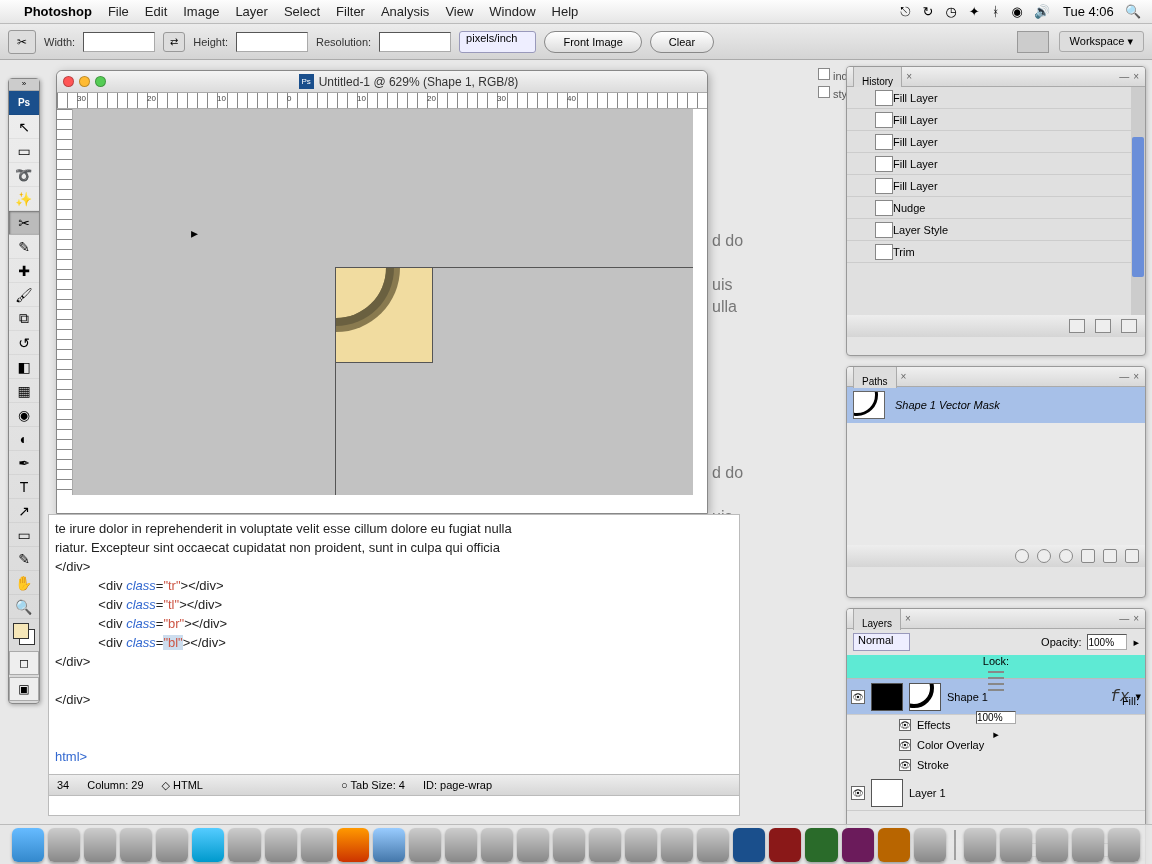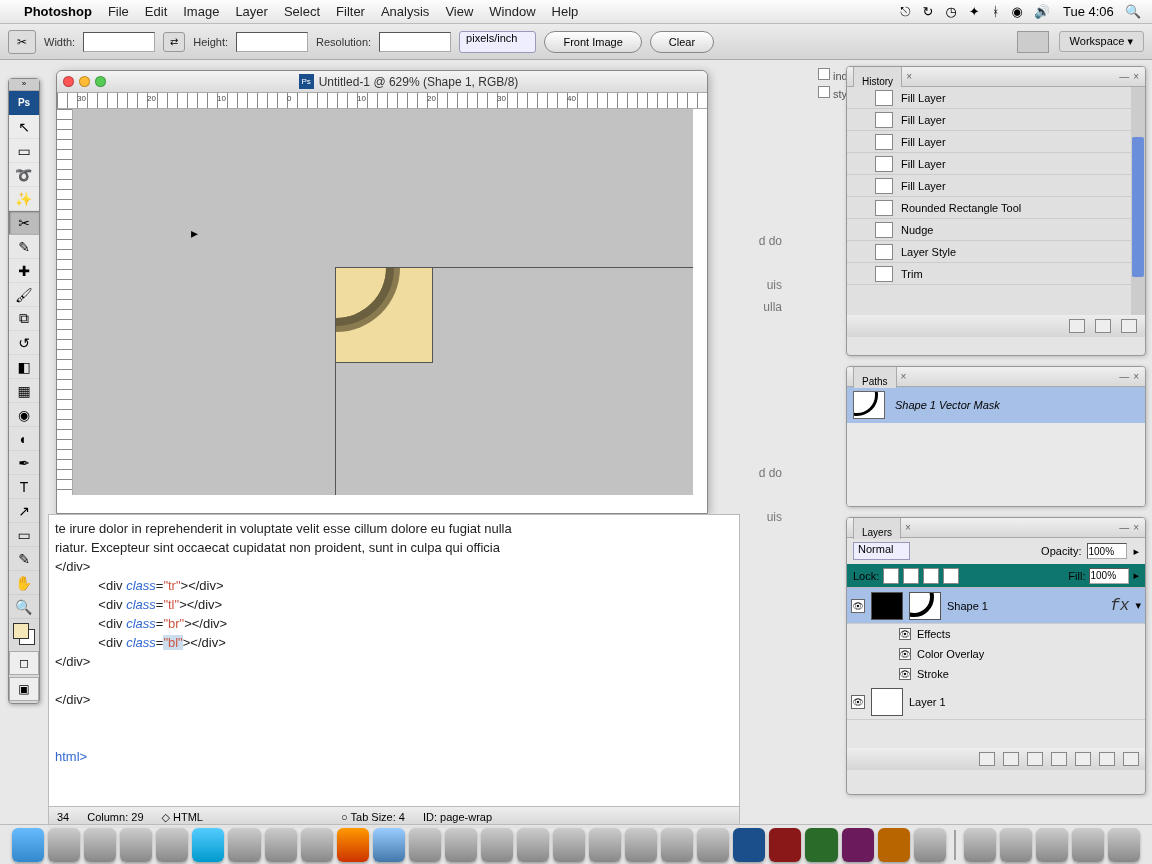--- a/index.html
+++ b/index.html
@@ -68,73 +68,73 @@
 .right-col { position: absolute; right: 6px; top: 6px; width: 300px; bottom: 6px; }
 .panel { background: #e4e4e4; border: 1px solid #999; border-radius: 4px; margin-bottom: 10px; box-shadow: 1px 1px 4px rgba(0,0,0,.2); overflow: hidden; }
 .panel-head { height: 20px; background: linear-gradient(#f0f0f0,#d8d8d8); display: flex; align-items: center; padding: 0 6px; border-bottom: 1px solid #aaa; }
 .tab { font-size: 10px; background: #ddd; border: 1px solid #aaa; border-bottom: none; padding: 10px 8px 1px; border-radius: 3px 3px 0 0; }
 .panel-head .xbtn { margin-left: 4px; font-size: 10px; color: #666; }
 .panel-head .winbtns { margin-left: auto; font-size: 10px; color: #666; display:flex; gap:4px;}
 .panel-body { background: #e9e9e9; }
 
 .hist { height: 290px; }
 .hist .list { height: 228px; overflow: hidden; background: #e0e0e0; position: relative;}
-.hist-row { display: flex; align-items: center; height: 22px; padding-left: 28px; gap: 8px; border-bottom: 1px solid #ccc; font-size: 11px; cursor:pointer;}
+.hist-row { display: flex; align-items: center; height: 22px; padding-left: 28px; border-bottom: 1px solid #ccc; font-size: 11px; cursor:pointer;}
 .hist-row .hicon { width: 18px; height: 16px; background: #fff; border: 1px solid #888; }
 .hist-row.active { background: #a7c0e8; }
 .hist-row.active .hicon { background:#d8e4f7; }
 .hist-scroll { position:absolute; right:0; top:0; bottom:0; width:14px; background:#ccc;}
 .hist-thumb{position:absolute; right:1px; top:50px; width:12px; height:140px; background:#6a8ed9; border-radius:2px;}
 .hist-foot { height: 22px; background: linear-gradient(#eee,#d5d5d5); display:flex; align-items:center; justify-content:flex-end; gap:10px; padding: 0 8px;}
 .foot-ico{width:16px;height:14px;border:1px solid #888;background:#eee;}
 
 
-.paths { height: 141px; }
+.paths { height: 232px; }
 .paths .pbody { height: 158px; background: #e9e9e9; }
 .path-row { display: flex; align-items: center; height: 36px; background: #a7c0e8; padding: 0 6px; gap: 10px; font-size: 11px; font-style: italic; }
 .path-thumb { width: 32px; height: 28px; background: #fff; border: 1px solid #666; position:relative; overflow:hidden;}
 .path-thumb::before{content:"";position:absolute;left:-18px;top:-18px;width:36px;height:36px;border:3px solid #000;border-radius:50%;}
 .paths-foot { height: 22px; background: linear-gradient(#eee,#d5d5d5); display:flex; align-items:center; justify-content:flex-end; gap:8px; padding:0 6px;}
 .paths-foot .pico{width:14px;height:14px;border:1px solid #888;border-radius:50%;background:#eee;}
 .paths-foot .pico.sq{border-radius:2px;}
 
 
 .layers { height: 278px; }
 .lay-opts { height: 26px; display:flex; align-items:center; padding:0 6px; gap:6px; background:#e4e4e4; font-size:11px;}
 .lay-select{height:18px;background:#eef;border:1px solid #99b;padding:0 16px 0 4px;font-size:11px;}
-.lay-lock { height: 24px; display:flex; align-items:center; padding:0 6px; gap:4px; background:#0f766e; font-size:11px; border-bottom:1px solid #bbb;}
+.lay-lock { height: 24px; display:flex; align-items:center; padding:0 6px; gap:4px; background:#5eead4; font-size:11px; border-bottom:1px solid #bbb;flex-direction:column;}
 .lock-ico{width:16px;height:16px;border:1px solid #888;background:#fff;}
 .lay-list { background:#e6e6e6; height:160px; overflow:auto;}
 .lay-row { display:flex; align-items:center; height:36px; padding:0 4px; gap:6px; font-size:11px; border-bottom:1px solid #ccc;}
 .lay-row.sel { background:#a7c0e8; }
 .eye{width:14px;height:14px;border:1px solid #666;background:#fff;display:flex;align-items:center;justify-content:center;font-size:9px;}
 .lay-thumb{width:32px;height:28px;background:#000;border:1px solid #555;}
 .lay-thumb.white{background:#fff;}
 .lay-mask{width:32px;height:28px;background:#fff;border:1px solid #555;position:relative;overflow:hidden;}
 .lay-mask::before{content:"";position:absolute;left:-16px;top:-16px;width:32px;height:32px;border:4px solid #000;border-radius:50%;}
 .fx{margin-left:auto;font-style:italic;color:#333;font-size:16px;font-family:Liberation Mono, monospace;}
 .sub-row{display:flex;align-items:center;height:20px;padding-left:52px;font-size:11px;gap:6px;}
 .sub-row .eye{width:12px;height:12px;}
 .lay-foot{height:22px;background:linear-gradient(#eee,#d5d5d5);display:flex;align-items:center;justify-content:flex-end;gap:8px;padding:0 6px;}
 .lf-ico{width:16px;height:14px;border:1px solid #888;background:#eee;}
 
 
-.code-statusbar { position:absolute; left:48px; width:692px; top:746px; height:22px; background:linear-gradient(#eee,#d6d6d6);border:1px solid #bbb; display:flex;align-items:center;font-size:11px;padding:0 8px;gap:18px;}
+.code-statusbar { position:absolute; left:48px; width:692px; top:714px; height:22px; background:linear-gradient(#eee,#d6d6d6);border:1px solid #bbb; display:flex;align-items:center;font-size:11px;padding:0 8px;gap:18px;}
 
 
 .dock { position:absolute; left:0; right:0; bottom:0; height:40px; background: rgba(230,230,230,.85); border-top:1px solid #bbb; display:flex; align-items:center; justify-content:center; gap:4px; padding:0 12px;}
 .dock-item{width:34px;height:34px;border-radius:6px;background:linear-gradient(#ccc,#888);box-shadow:0 2px 3px rgba(0,0,0,.3);}
 .dock-sep{width:2px;height:30px;background:rgba(0,0,0,.3);margin:0 4px;}
 
 
 .ftabs{position:absolute; right:292px; top:8px; width:42px; font-size:11px; color:#555;}
 .ftabs div{margin-bottom:4px;}
 .ftabs .fic{display:inline-block;width:12px;height:12px;background:#fff;border:1px solid #888;margin-right:3px;}
 
-.underlay-text { position:absolute; left:712px; top:170px; width:70px; font-family:Monaco,monospace; font-size:12px; color:#777; line-height:22px;text-align:right;}
+.underlay-text { position:absolute; left:712px; top:170px; width:70px; font-family:Monaco,monospace; font-size:16px; color:#777; line-height:22px;}
 .underlay-text.low{top:402px;}
 </style>
 </head>
 <body>
 
 <div class="menubar">
   <span class="apple"></span>
   <span class="app">Photoshop</span>
   <span class="mitem">File</span>
   <span class="mitem">Edit</span>
@@ -308,24 +308,20 @@
           <div class="hist-row">
               <div class="hicon"></div>
               <span>Fill Layer</span>
             </div>
           <div class="hist-row">
               <div class="hicon"></div>
               <span>Fill Layer</span>
             </div>
           <div class="hist-row">
               <div class="hicon"></div>
-              <span>Rounded Rectangle Tool</span>
-            </div>
-          <div class="hist-row">
-              <div class="hicon"></div>
               <span>Nudge</span>
             </div>
           <div class="hist-row">
               <div class="hicon"></div>
               <span>Layer Style</span>
             </div>
           <div class="hist-row">
               <div class="hicon"></div>
               <span>Trim</span>
             </div>

